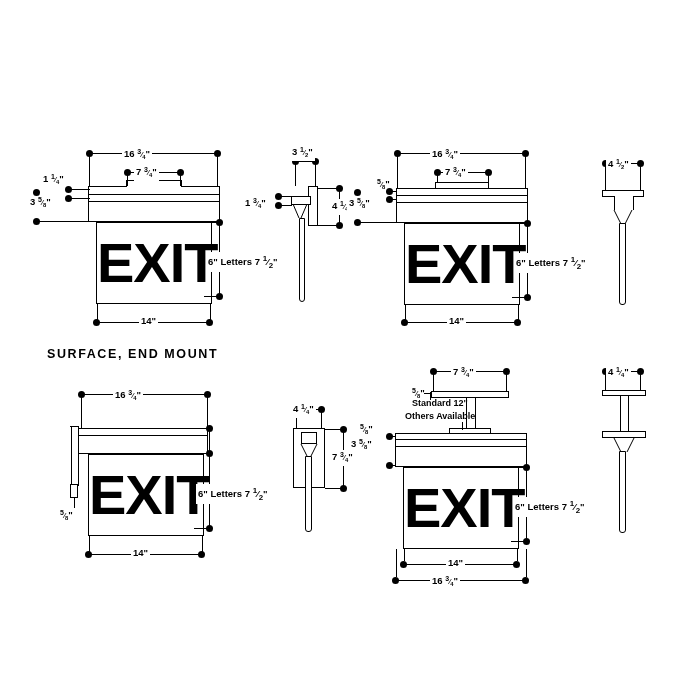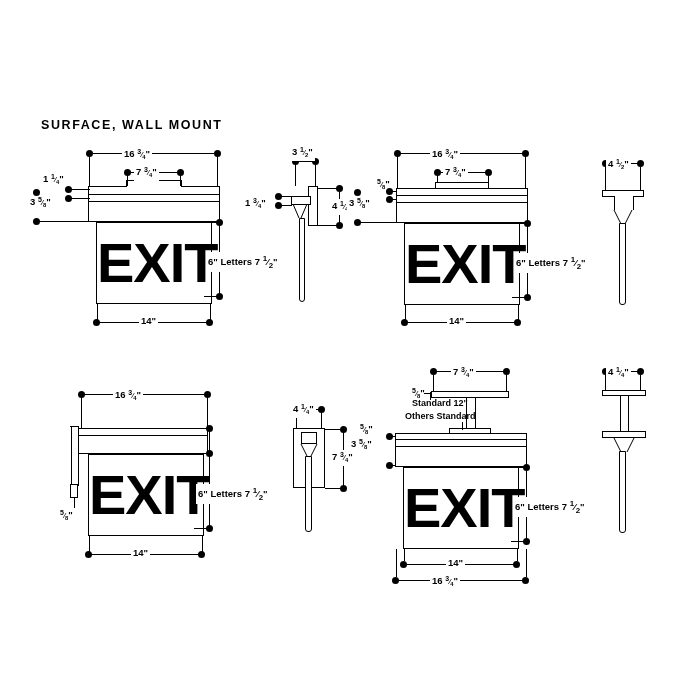--- a/index.html
+++ b/index.html
@@ -47,21 +47,20 @@
   .taper{position:absolute;}
   .sideplate{position:absolute;border:1px solid #000;background:#fff;box-sizing:border-box;}
   .blade{position:absolute;border:1px solid #000;border-radius:0 0 3px 3px;background:#fff;box-sizing:border-box;}
 </style>
 </head>
 <body>
 
 <div id="sheet">
 
   <div class="panel" style="left:0;top:0;width:350px;height:340px;">
-    <div class="title" style="left:41px;top:118px;">SURFACE, WALL MOUNT</div>
 
     <div class="canopy" style="left:88px;top:186px;width:132px;height:9px;"></div>
     <div class="canopy" style="left:126px;top:180px;width:56px;height:7px;border-bottom:none;"></div>
     <div class="housing" style="left:88px;top:194px;width:132px;height:28px;">
       <div class="seam" style="top:6px;"></div>
     </div>
     <div class="face" style="left:96px;top:222px;width:116px;height:82px;">
       <div class="exit" style="font-size:56px;">EXIT</div>
     </div>
 
@@ -195,20 +194,21 @@
 
     <div class="ln hline" style="left:256px;top:163px;width:34px;"></div>
     <div class="dot" style="left:252px;top:160px;"></div>
     <div class="dot" style="left:287px;top:160px;"></div>
     <div class="ln vline" style="left:255px;top:163px;height:27px;"></div>
     <div class="ln vline" style="left:290px;top:163px;height:27px;"></div>
     <div class="dim" style="left:256px;top:157px;">4 <span class="fr"><sup>1</sup>⁄<sub>2</sub></span>"</div>
   </div>
 
   <div class="panel" style="left:0;top:340px;width:350px;height:260px;">
+    <div class="title" style="left:47px;top:7px;">SURFACE, END MOUNT</div>
 
     <div class="housing" style="left:78px;top:88px;width:130px;height:26px;">
       <div class="seam" style="top:6px;"></div>
     </div>
     <div class="face" style="left:88px;top:114px;width:116px;height:82px;">
       <div class="exit" style="font-size:56px;">EXIT</div>
     </div>
     <div class="stem" style="left:71px;top:86px;width:6px;height:60px;"></div>
     <div class="ln hline" style="left:70px;top:86px;width:8px;"></div>
     <div class="sideplate" style="left:70px;top:144px;width:8px;height:14px;"></div>
@@ -279,21 +279,21 @@
     <div class="dot" style="left:80px;top:28px;"></div>
     <div class="dot" style="left:153px;top:28px;"></div>
     <div class="ln vline" style="left:83px;top:31px;height:20px;"></div>
     <div class="ln vline" style="left:156px;top:31px;height:20px;"></div>
     <div class="dim" style="left:101px;top:25px;">7 <span class="fr"><sup>3</sup>⁄<sub>4</sub></span>"</div>
 
     <div class="dim" style="left:60px;top:46px;"><span class="fr"><sup>5</sup>⁄<sub>8</sub></span>"</div>
     <div class="ln hline" style="left:74px;top:53px;width:8px;"></div>
     <div class="ln vline" style="left:80px;top:52px;height:8px;"></div>
     <div class="note" style="left:62px;top:58px;">Standard 12"</div>
-    <div class="note" style="left:55px;top:71px;">Others Standard</div>
+    <div class="note" style="left:55px;top:71px;">Others Available</div>
     <div class="ln vline" style="left:112px;top:82px;height:8px;"></div>
 
     <div class="dim" style="left:-1px;top:97px;">3 <span class="fr"><sup>5</sup>⁄<sub>8</sub></span>"</div>
     <div class="dot" style="left:36px;top:93px;"></div>
     <div class="dot" style="left:36px;top:122px;"></div>
     <div class="ln hline" style="left:40px;top:96px;width:6px;"></div>
     <div class="ln hline" style="left:40px;top:125px;width:6px;"></div>
 
     <div class="dim" style="left:8px;top:82px;"><span class="fr"><sup>5</sup>⁄<sub>8</sub></span>"</div>
 

